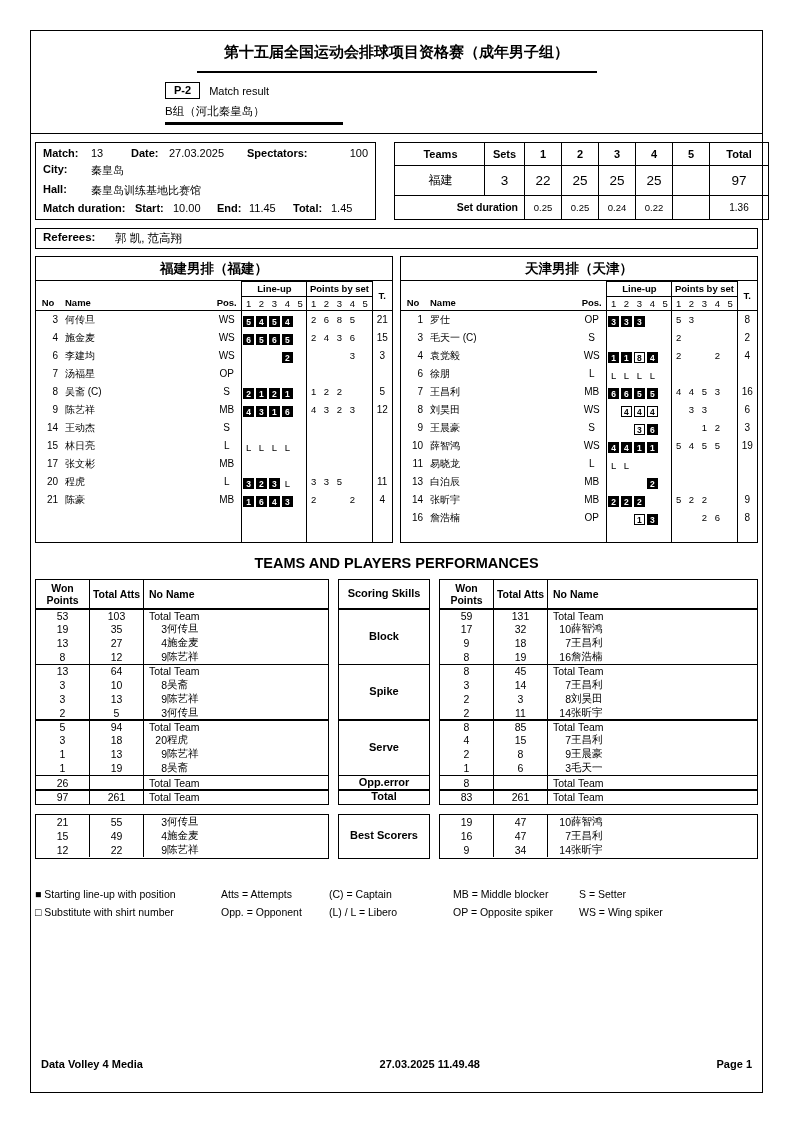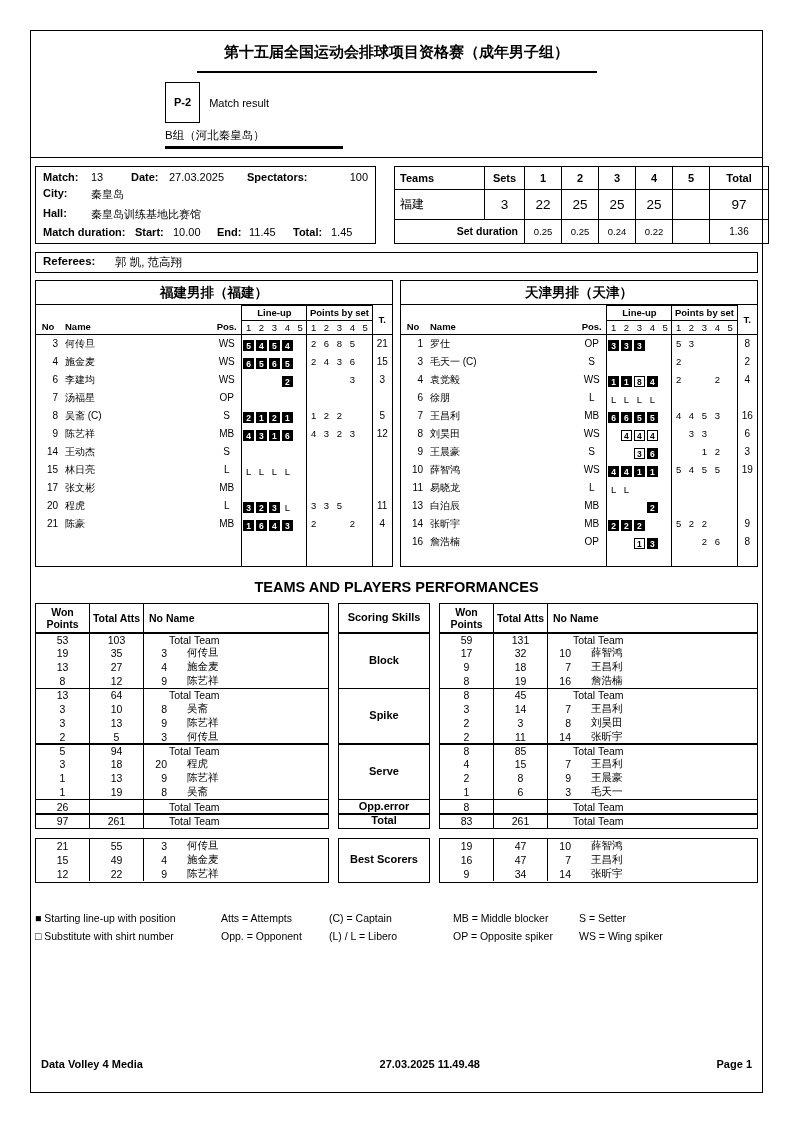--- a/index.html
+++ b/index.html
@@ -4,37 +4,37 @@
 <style>
 *{margin:0;padding:0;box-sizing:border-box}
 body{width:794px;height:1123px;position:relative;background:#fff;color:#000;
      font-family:"Liberation Sans","DejaVu Sans",sans-serif;}
 .sheet{position:absolute;left:30px;top:30px;width:733px;height:1063px;border:1.5px solid #000;}
 
 .hdr{border-bottom:1.5px solid #000;padding:12px 4px 0}
 .title{text-align:center;font-weight:700;font-size:15px}
 .rule1{width:400px;height:2px;background:#000;margin:9px auto}
 .repline{display:flex;align-items:center;gap:9px;margin-left:130px}
-.p2{border:1.6px solid #000;font-weight:700;font-size:11px;padding:12px 8px;line-height:15px}
+.p2{border:1.6px solid #000;font-weight:700;font-size:11px;padding:0 8px;line-height:15px}
 .repname{font-size:11px}
 .grp{font-size:11.5px;margin:5px 0 0 130px}
 .rule2{width:178px;height:2.5px;background:#000;margin:3px 0 8px 130px}
 
 .band{display:flex;gap:18px;margin:8px 4px 0}
 .infobox{width:341px;min-width:341px;height:78px;border:1.5px solid #000;padding:4px 7px;
          font-size:11px;display:flex;flex-direction:column;justify-content:space-between}
 .il{display:flex;white-space:nowrap}
 .il b{font-weight:700}
 .w32{width:32px}.w38{width:38px}.w40{width:40px}.w44{width:44px}.w48{width:48px}.w78{width:78px}.w92{width:92px}
 .push{margin-left:auto}
 .scorebox{flex:1}
 table.score{width:100%;height:78px;border-collapse:collapse;table-layout:fixed;border:1.5px solid #000}
 .score th,.score td{border:1px solid #000;padding:0 3px;text-align:center}
 .score tr.sh th{font-size:11px;height:17px}
-.score .al{text-align:left;padding-left:5px}
+.score .al{text-align:center;padding-left:5px}
 .score tr.srow td{font-size:13.5px;height:21px}
 .score tr.srow td.t-team{font-size:12px}
 .score tr.sdur{height:17px}
 .score .sd-label{font-weight:700;font-size:10.5px;text-align:right;padding-right:6px}
 .score .sd-val{font-size:9.5px}
 .score .sd-tot{font-size:10px}
 
 .refbar{margin:8px 4px 0;border:1.5px solid #000;font-size:11.5px;padding:2px 7px;display:flex}
 .refbar b{width:72px}
 
@@ -77,21 +77,21 @@
 .ph{display:flex}
 .ph .pw,.ph .pa{display:flex;align-items:center;justify-content:center;text-align:center;
                 font-weight:700;font-size:10.5px;line-height:1.15}
 .ph .pn{display:flex;align-items:center;font-weight:700;font-size:10.5px}
 .rows{display:flex;flex-direction:column}
 .pr{flex:1;display:flex;font-size:10.5px}
 .pw,.pa{width:54px;border-right:1px solid #000;display:flex;align-items:center;justify-content:center}
 .pn{flex:1;display:flex;align-items:center;padding-left:5px}
 .pno{display:inline-block;width:18px;text-align:right}
 .pno:empty{display:none}
-.pnm{margin-left:20px}
+.pnm{margin-left:0}
 .pr.b{font-weight:400}
 .pmid{display:flex;align-items:center;justify-content:center;text-align:center;font-weight:700;
       font-size:11px;line-height:1.25;padding:0 8px}
 
 .legend{margin:26px 4px 0;font-size:10.5px}
 .lrow{display:flex;line-height:18px}
 .lg1{width:186px}.lg2{width:108px}.lg3{width:124px}.lg4{width:126px}.lg5{flex:1}
 .footer{position:absolute;left:10px;right:10px;bottom:22px;display:flex;align-items:center;
         font-weight:700;font-size:11px}
 .f-c{flex:1;text-align:center}

